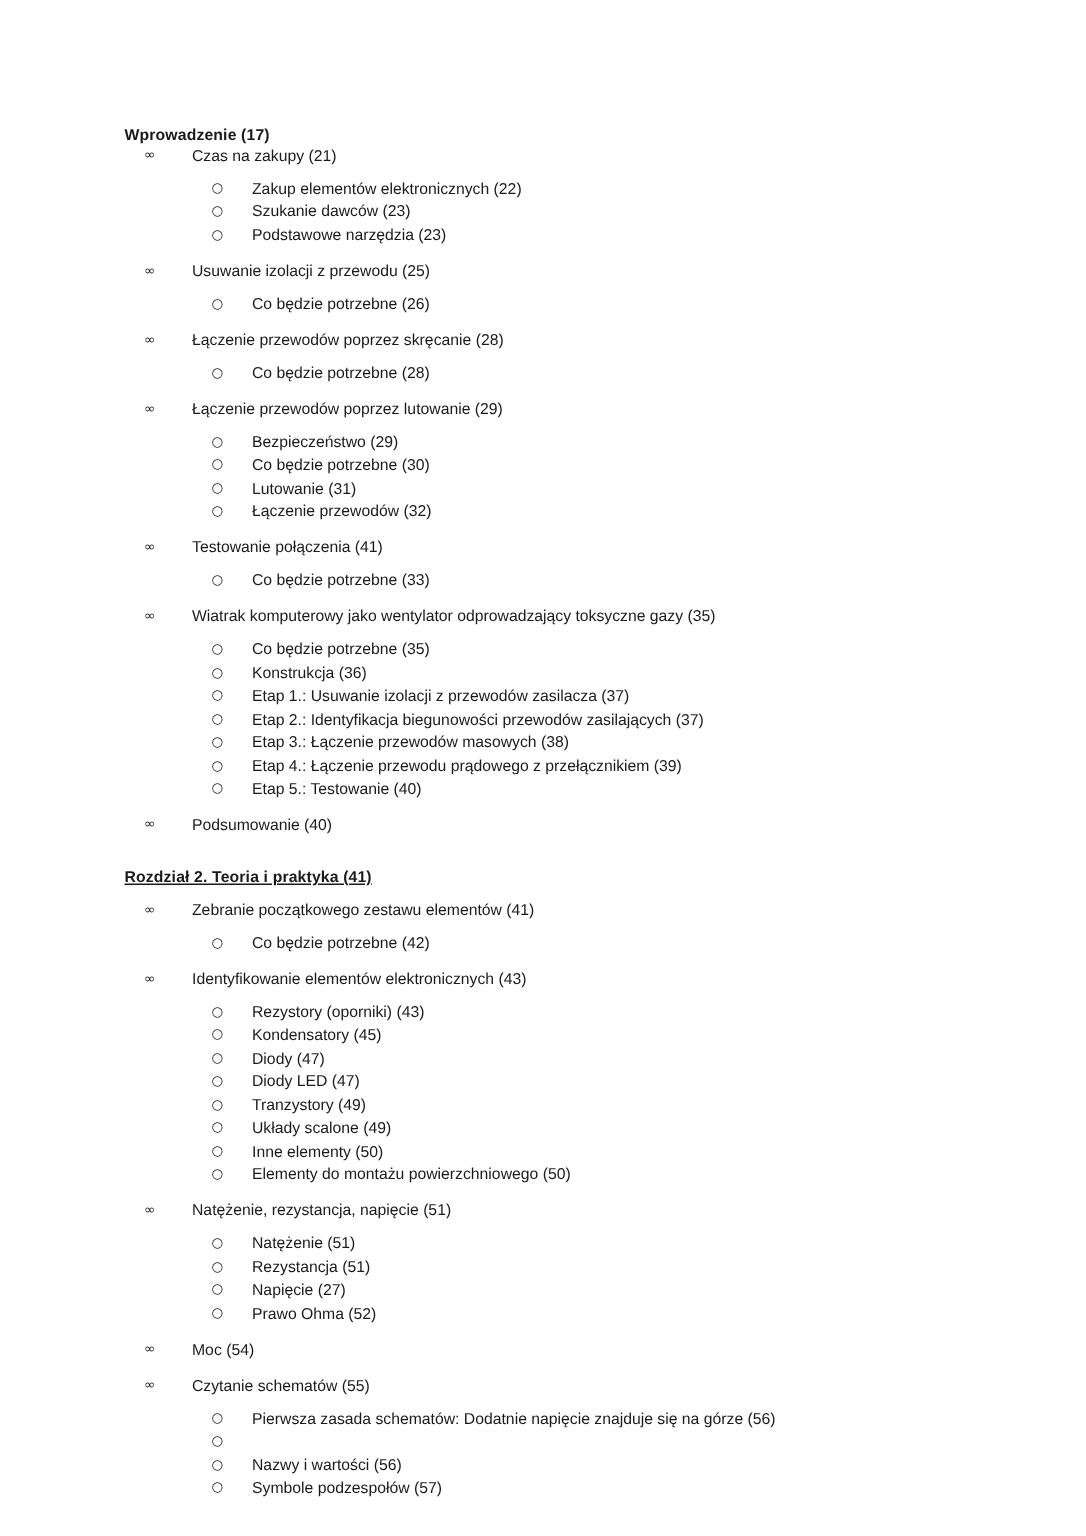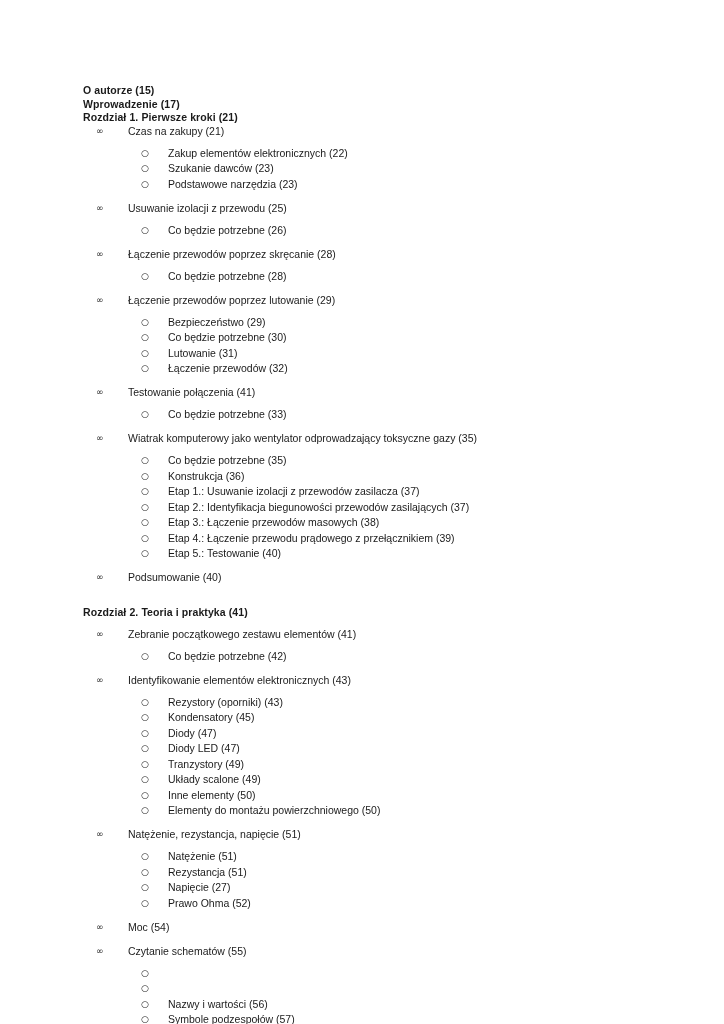--- a/index.html
+++ b/index.html
@@ -31,20 +31,21 @@
   .heading {
     font-size: 10.5px;
     font-weight: bold;
     line-height: 13.5px;
     letter-spacing: 0.1px;
     margin: 0;
     white-space: nowrap;
   }
   .heading.spaced-before {
     margin-top: 22px;
+    text-decoration: underline;
   }
   .heading.spaced-after {
     margin-bottom: 8px;
   }
 
   
   .lvl1 {
     position: relative;
     font-size: 10.5px;
     line-height: 13px;
@@ -94,23 +95,21 @@
   }
   .label {
     display: inline;
   }
 </style>
 </head>
 <body>
 
 <div class="page">
   <div class="toc" id="toc-root">
-      <div class="heading">O autorze (15)</div>
       <div class="heading">Wprowadzenie (17)</div>
-      <div class="heading">Rozdział 1. Pierwsze kroki (21)</div>
       <div class="lvl1"><span class="bullet">∞</span><span class="label">Czas na zakupy (21)</span></div>
       <div class="lvl2"><span class="bullet">○</span><span class="label">Zakup elementów elektronicznych (22)</span></div>
       <div class="lvl2"><span class="bullet">○</span><span class="label">Szukanie dawców (23)</span></div>
       <div class="lvl2"><span class="bullet">○</span><span class="label">Podstawowe narzędzia (23)</span></div>
       <div class="lvl1"><span class="bullet">∞</span><span class="label">Usuwanie izolacji z przewodu (25)</span></div>
       <div class="lvl2"><span class="bullet">○</span><span class="label">Co będzie potrzebne (26)</span></div>
       <div class="lvl1"><span class="bullet">∞</span><span class="label">Łączenie przewodów poprzez skręcanie (28)</span></div>
       <div class="lvl2"><span class="bullet">○</span><span class="label">Co będzie potrzebne (28)</span></div>
       <div class="lvl1"><span class="bullet">∞</span><span class="label">Łączenie przewodów poprzez lutowanie (29)</span></div>
       <div class="lvl2"><span class="bullet">○</span><span class="label">Bezpieczeństwo (29)</span></div>
@@ -140,18 +139,18 @@
       <div class="lvl2"><span class="bullet">○</span><span class="label">Układy scalone (49)</span></div>
       <div class="lvl2"><span class="bullet">○</span><span class="label">Inne elementy (50)</span></div>
       <div class="lvl2"><span class="bullet">○</span><span class="label">Elementy do montażu powierzchniowego (50)</span></div>
       <div class="lvl1"><span class="bullet">∞</span><span class="label">Natężenie, rezystancja, napięcie (51)</span></div>
       <div class="lvl2"><span class="bullet">○</span><span class="label">Natężenie (51)</span></div>
       <div class="lvl2"><span class="bullet">○</span><span class="label">Rezystancja (51)</span></div>
       <div class="lvl2"><span class="bullet">○</span><span class="label">Napięcie (27)</span></div>
       <div class="lvl2"><span class="bullet">○</span><span class="label">Prawo Ohma (52)</span></div>
       <div class="lvl1"><span class="bullet">∞</span><span class="label">Moc (54)</span></div>
       <div class="lvl1"><span class="bullet">∞</span><span class="label">Czytanie schematów (55)</span></div>
-      <div class="lvl2"><span class="bullet">○</span></div>
+      <div class="lvl2"><span class="bullet">○</span><span class="label">Pierwsza zasada schematów: Dodatnie napięcie znajduje się na górze (56)</span></div>
       <div class="lvl2"><span class="bullet">○</span></div>
       <div class="lvl2"><span class="bullet">○</span><span class="label">Nazwy i wartości (56)</span></div>
       <div class="lvl2"><span class="bullet">○</span><span class="label">Symbole podzespołów (57)</span></div>
     </div>
 </div>
 
 </body></html>

